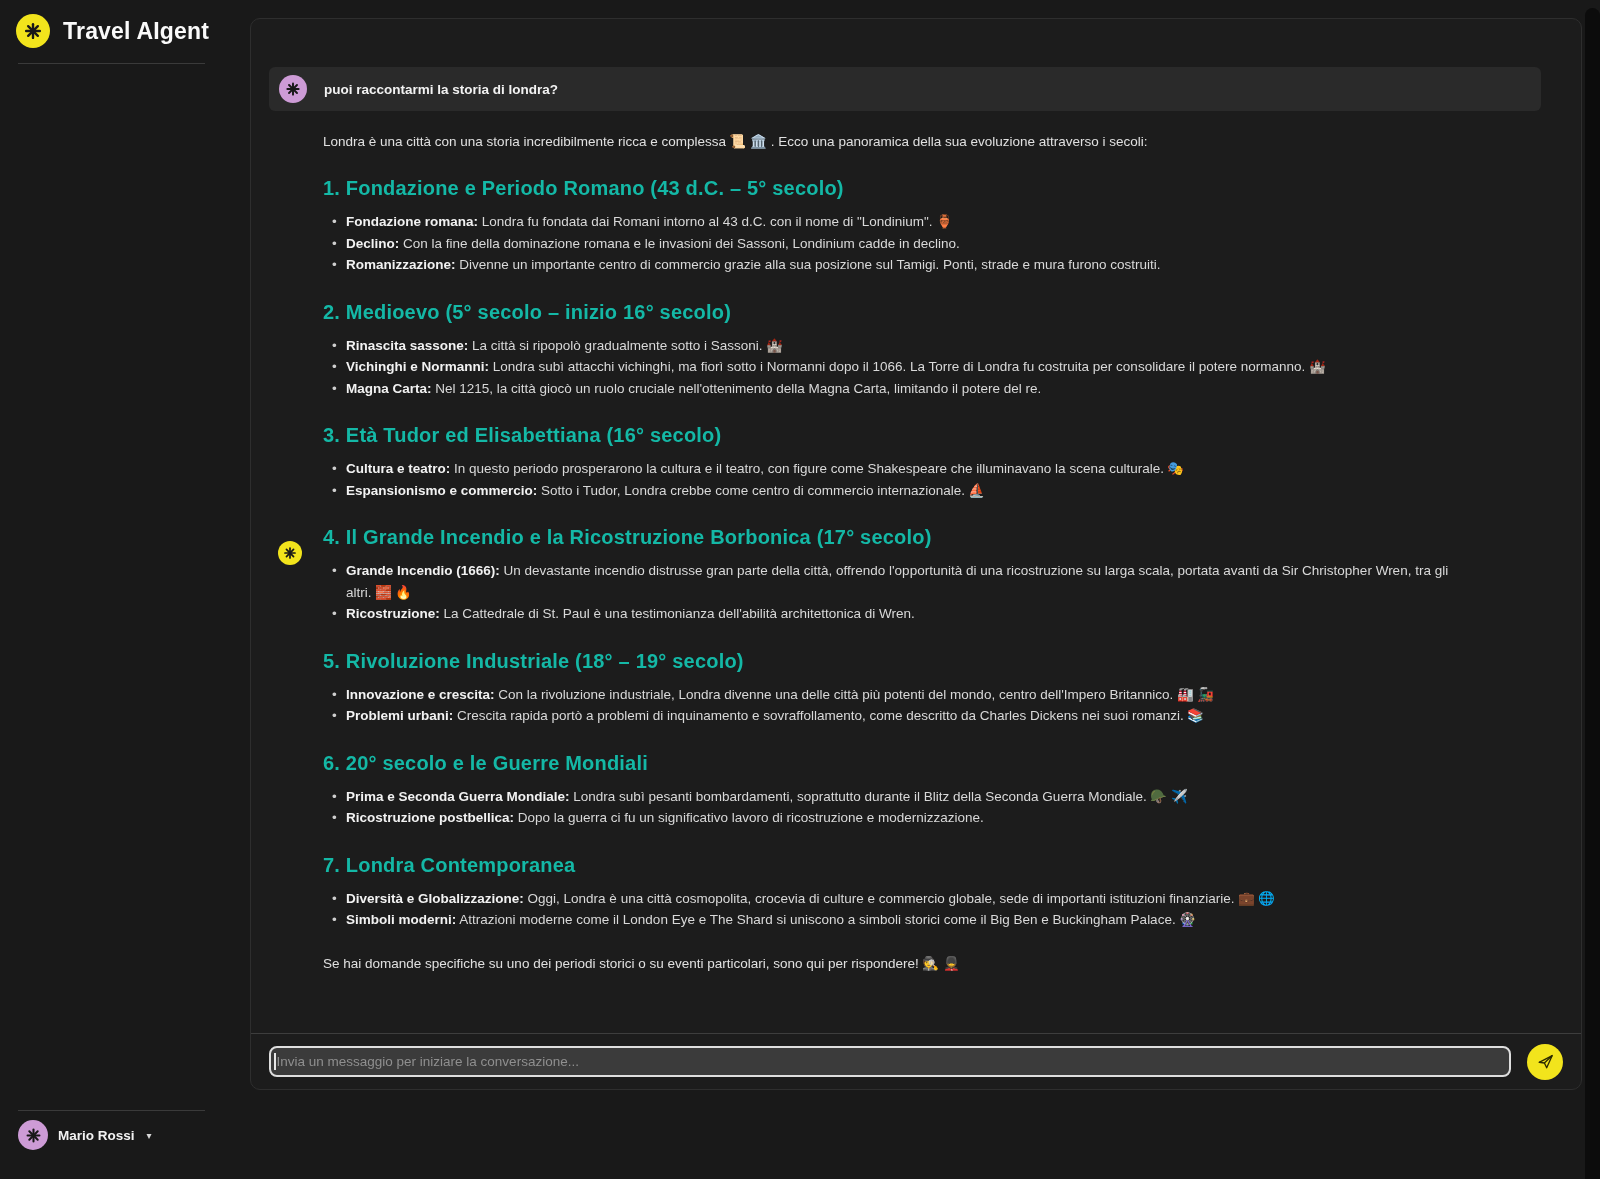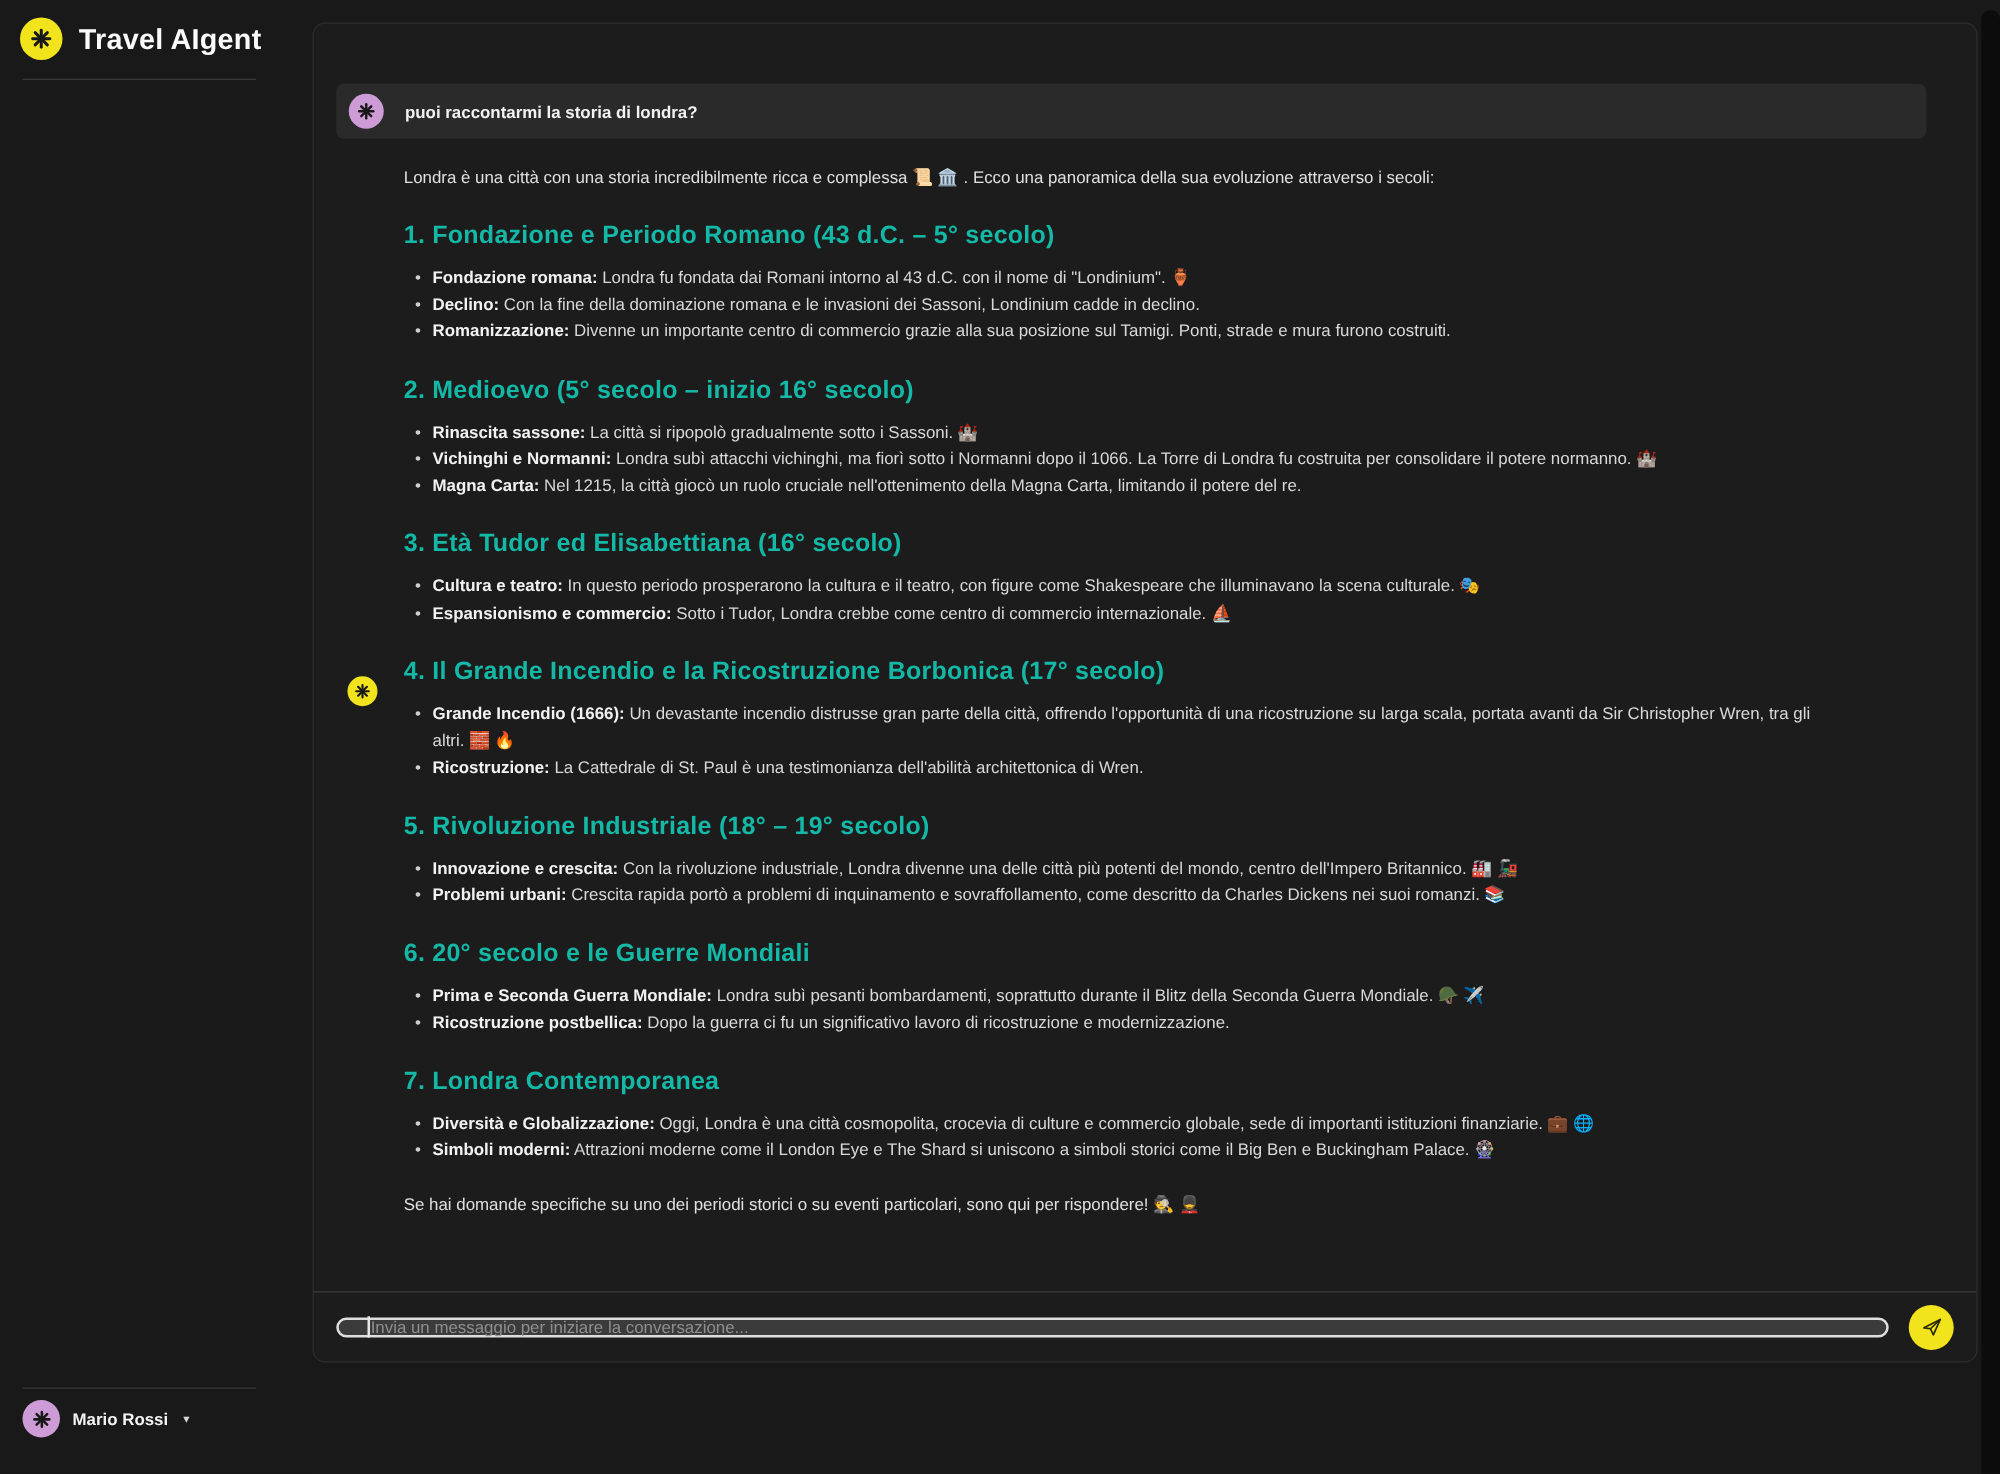--- a/index.html
+++ b/index.html
@@ -50,23 +50,23 @@
   .bullet-list li::before { content:"•"; position:absolute; left:-14px; color:#cfcfcf; }
   .bullet-label { font-weight:700; color:#f2f2f2; }
 
   
   .composer {
     position:absolute; left:0; right:0; bottom:0; height:56px;
     border-top:1px solid #3d3d3d;
     display:flex; align-items:center; gap:16px; padding:0 18px;
   }
   .input-wrap {
-    flex:1; height:16px; background:#3b3b3b;
+    flex:1; height:31px; background:#3b3b3b;
     border:2px solid #dedede; border-radius:8px;
-    display:flex; align-items:center; padding:0 23px;
+    display:flex; align-items:center; padding:0 3px;
   }
   .input-caret { width:1.5px; height:17px; background:#e8e8e8; flex:0 0 auto; }
   .message-input {
     flex:1; background:transparent; border:none; outline:none;
     font-family:"Liberation Sans", sans-serif; font-size:13.5px; color:#e8e8e8; padding-left:1px;
   }
   .message-input::placeholder { color:#8f8f8f; }
   .send-btn {
     width:36px; height:36px; border-radius:50%; background:#f2e41c; border:none;
     display:flex; align-items:center; justify-content:center; cursor:pointer; flex:0 0 auto;

